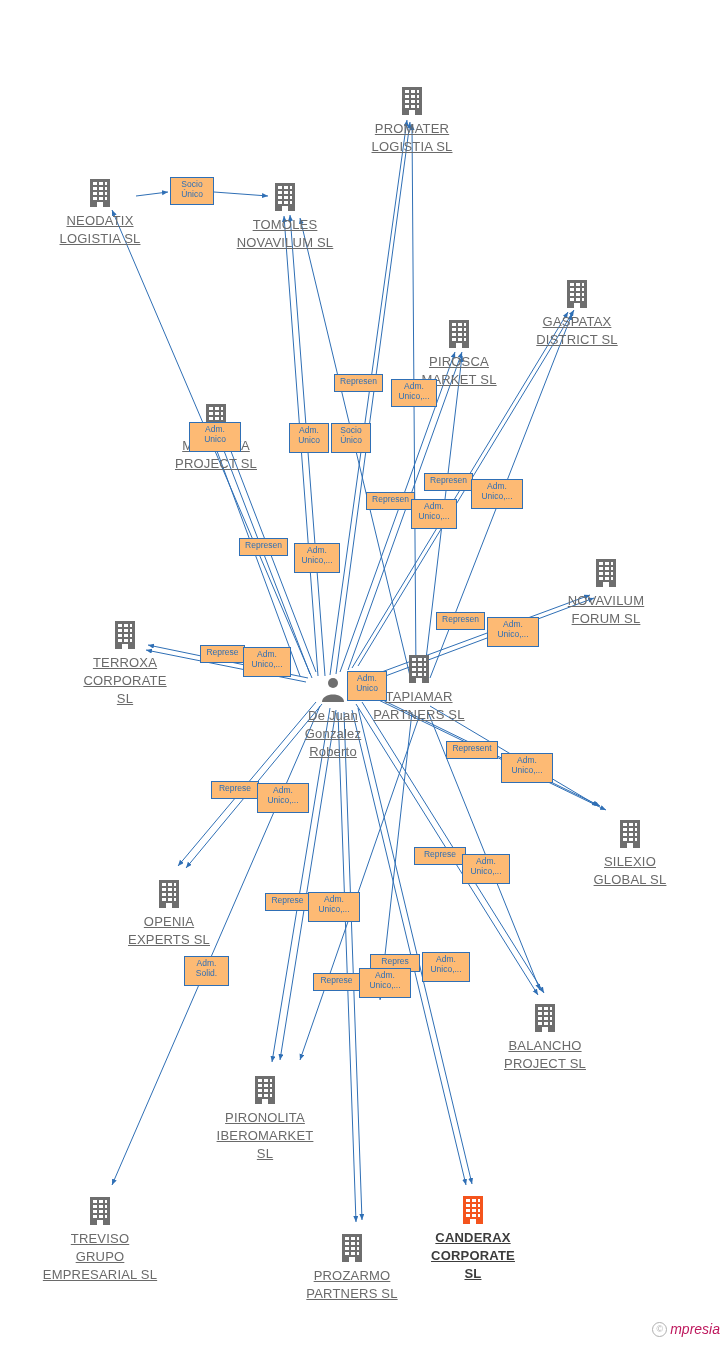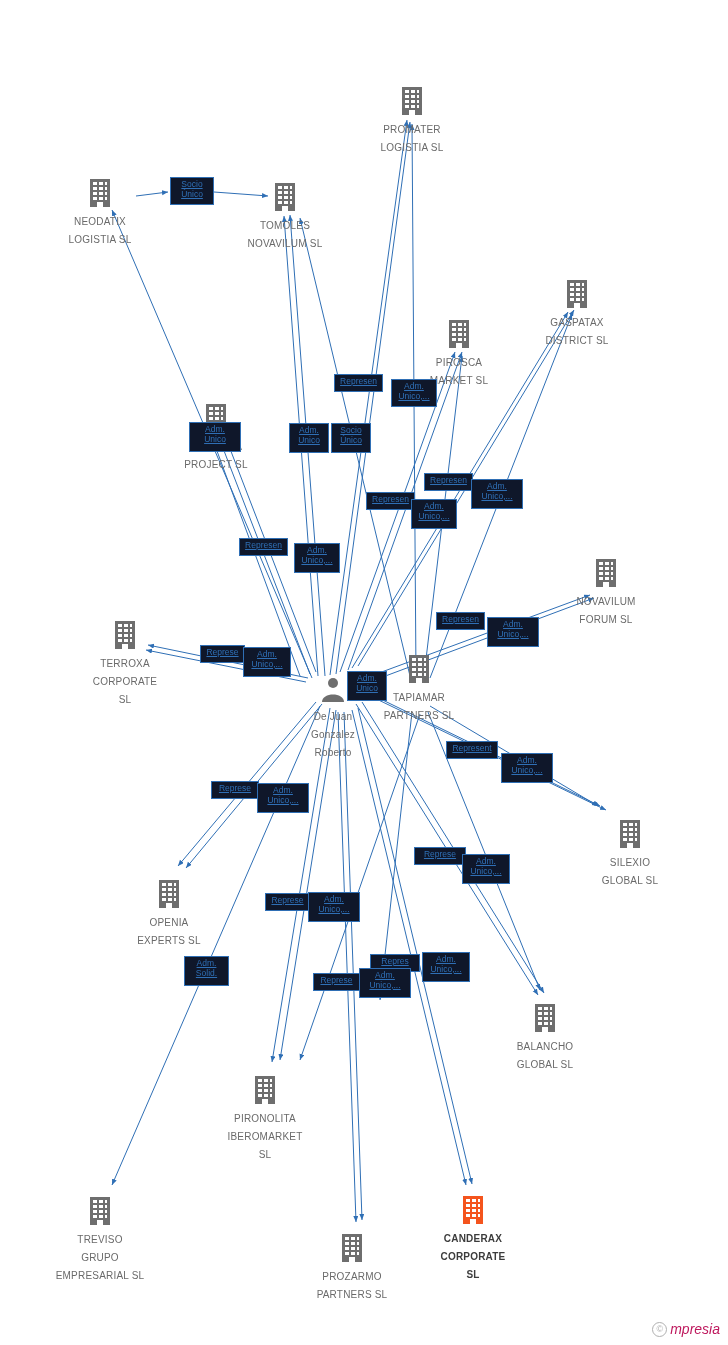--- a/index.html
+++ b/index.html
@@ -7,42 +7,42 @@
     width:728px;height:1345px;
     background:#ffffff;
     font-family:"Liberation Sans", sans-serif;
     position:relative;
     overflow:hidden;
   }
   #graph{position:absolute;left:0;top:0;width:728px;height:1345px;}
   .node{position:absolute;text-align:center;}
   .node .glyph{display:block;margin:0 auto;}
   .node .label{
-    font-size:10px;
+    font-size:13px;
     color:#6a6a6a;
     line-height:12px;
     letter-spacing:.2px;
     white-space:pre-line;
     margin-top:5px;
+    text-decoration:underline;
   }
   .node.person .label{color:#6a6a6a;}
   .node.highlight .label{color:#3c3c3c;font-weight:bold;}
   .edge-label{
     position:absolute;
     border:1px solid #2f6fb5;
-    background:#0f172a;
+    background:#fdba74;
     color:#2f6fb5;
     font-size:8.5px;
     line-height:9.5px;
     padding:2px 3px;
     text-align:center;
     white-space:pre-line;
     box-sizing:border-box;
     overflow:hidden;
-    text-decoration:underline;
   }
   .watermark{
     position:absolute;right:8px;bottom:8px;
     display:flex;align-items:center;gap:3px;
     color:#9a9a9a;font-size:13px;
   }
   .watermark .c{
     width:13px;height:13px;border:1px solid #b0b0b0;border-radius:50%;
     font-size:9px;line-height:13px;text-align:center;color:#b0b0b0;
   }
@@ -334,21 +334,21 @@
             <rect x="19" y="10" width="2" height="3"></rect>
             <rect x="7" y="15" width="4" height="3"></rect>
             <rect x="13" y="15" width="4" height="3"></rect>
             <rect x="19" y="15" width="2" height="3"></rect>
             <rect x="7" y="20" width="4" height="3"></rect>
             <rect x="13" y="20" width="4" height="3"></rect>
             <rect x="19" y="20" width="2" height="3"></rect>
             <rect x="11" y="25" width="6" height="5"></rect>
           </g>
         </svg></span><span class="label">BALANCHO
-GLOBAL  SL</span></div>
+PROJECT  SL</span></div>
     <div class="node " style="left: 205px; top: 1074px; width: 120px;"><span class="glyph"><svg width="28" height="30" viewBox="0 0 28 30">
           <rect x="4" y="2" width="20" height="28" fill="#6e6e6e"></rect>
           <g fill="#ffffff">
             <rect x="7" y="5" width="4" height="3"></rect>
             <rect x="13" y="5" width="4" height="3"></rect>
             <rect x="19" y="5" width="2" height="3"></rect>
             <rect x="7" y="10" width="4" height="3"></rect>
             <rect x="13" y="10" width="4" height="3"></rect>
             <rect x="19" y="10" width="2" height="3"></rect>
             <rect x="7" y="15" width="4" height="3"></rect>

